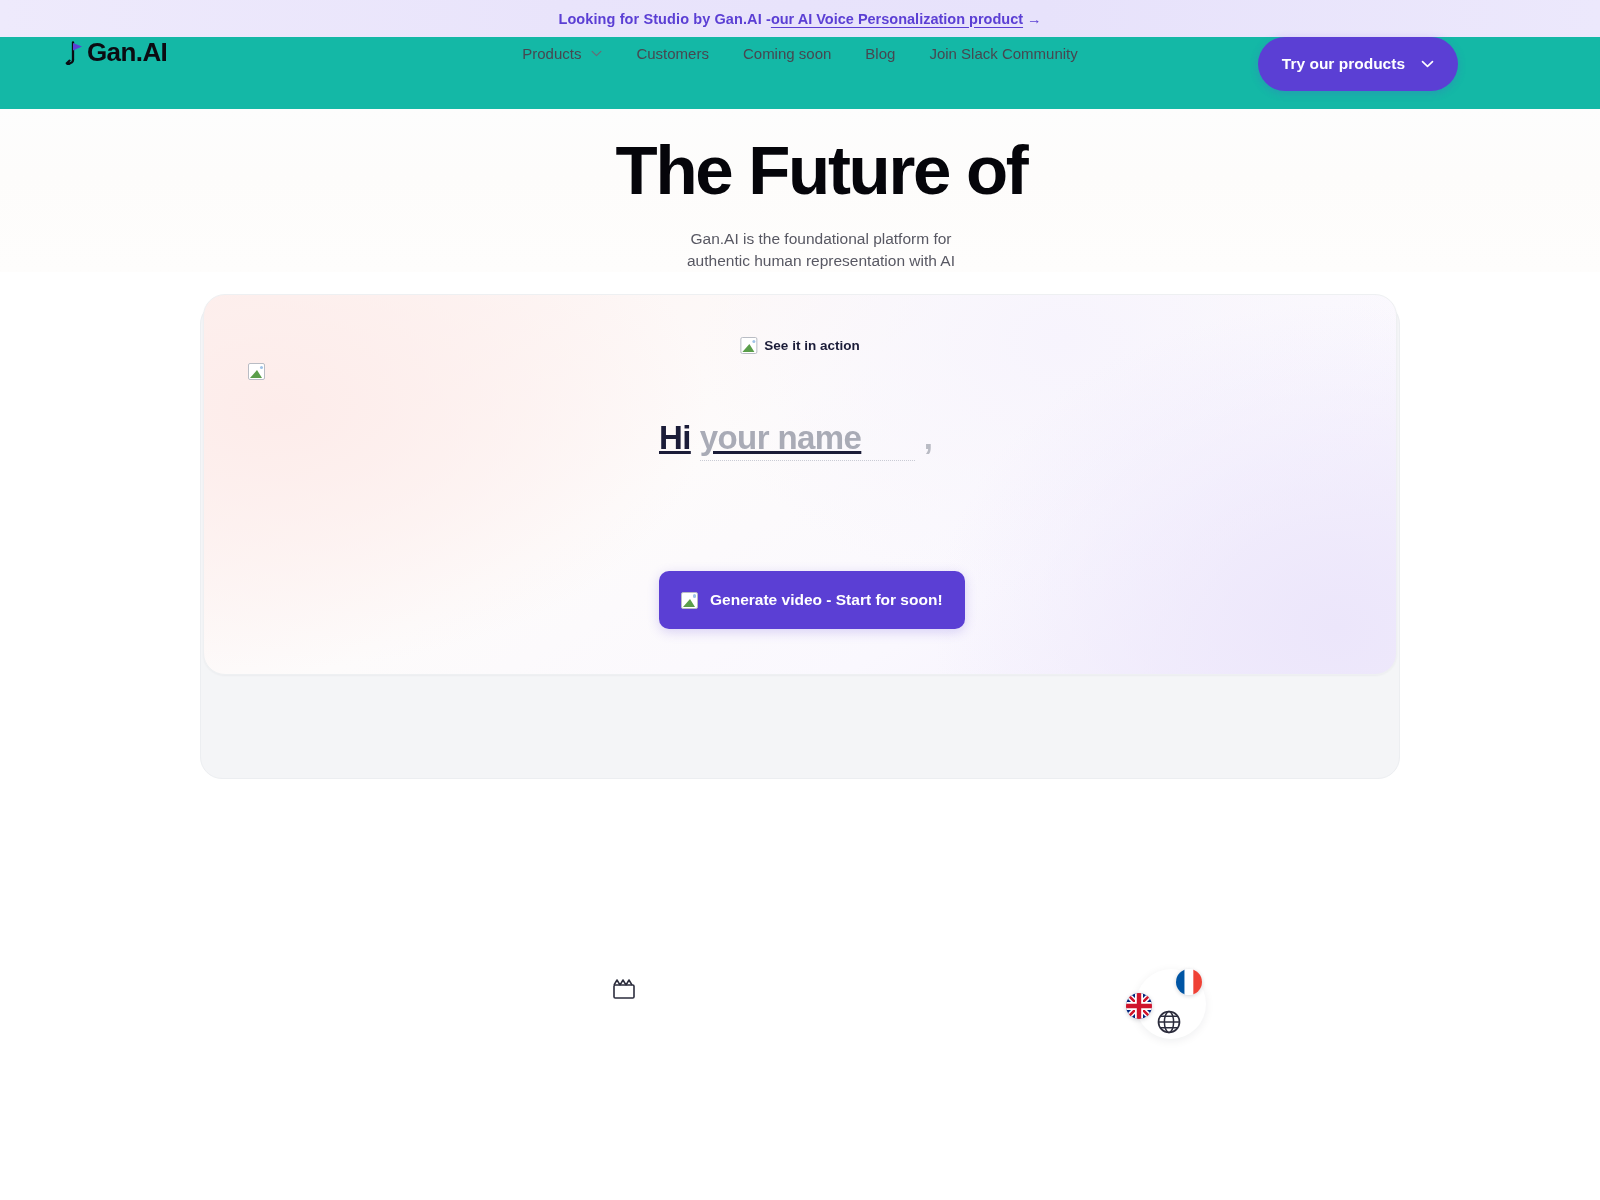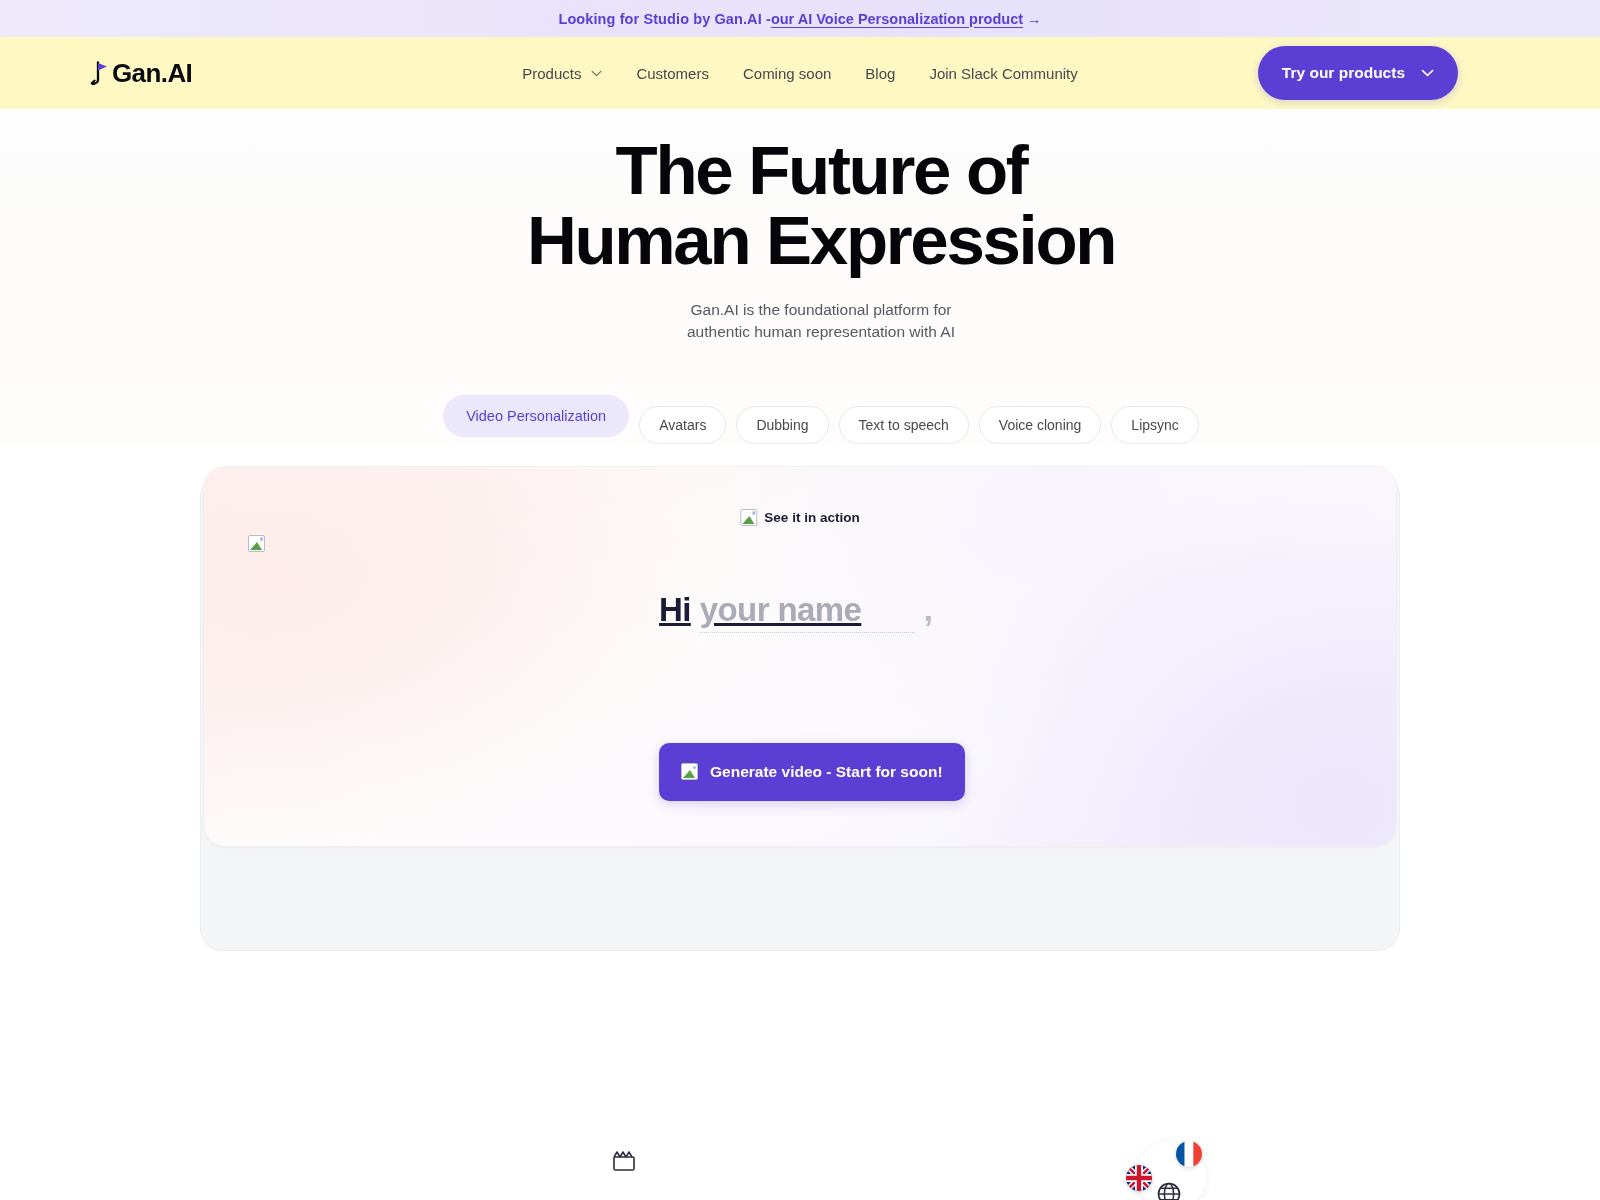--- a/index.html
+++ b/index.html
@@ -24,23 +24,23 @@
   }
   .banner-link {
     font-size:14.5px; font-weight:700; color:#5b3fd4;
     text-decoration:underline; text-underline-offset:2.5px;
     cursor:pointer;
   }
   .banner-arrow { font-size:14.5px; color:#5b3fd4; font-weight:700; margin-left:4px; }
 
   
   .header {
-    height:72px; background:#fef9c3;
-    display:flex; align-items:center;
-    padding:0 142px 0 87px;
+    height:72px; background:#14b8a6;
+    display:flex; align-items:flex-start;
+    padding:0 142px 0 62px;
     position:relative;
   }
   .logo { display:flex; align-items:center; gap:3px; cursor:pointer; }
   .logo-mark { width:22px; height:24px; display:block; }
   .logo-text {
     font-size:26px; font-weight:700; color:#0b0b12;
     letter-spacing:-0.6px;
   }
 
   .nav {
@@ -272,47 +272,26 @@
     <span>Try our products</span>
     <svg class="chev" viewBox="0 0 12 8" style="width:13px;height:8px">
       <path d="M1 1.6 L6 6.4 L11 1.6" stroke="#ffffff" stroke-width="1.6" fill="none" stroke-linecap="round" stroke-linejoin="round"></path>
     </svg>
   </button>
 </div>
 
 <div class="hero">
   <h1 class="hero-title">
     <span>The Future of</span><br>
-    <span>Human Expression</span>
   </h1>
   <p class="hero-sub">
     <span>Gan.AI is the foundational platform for</span><br>
     <span>authentic human representation with AI</span>
   </p>
 
-  <div class="pills">
-    <div class="pill active">
-      <span>Video Personalization</span>
-    </div>
-    <div class="pill">
-      <span>Avatars</span>
-    </div>
-    <div class="pill">
-      <span>Dubbing</span>
-    </div>
-    <div class="pill">
-      <span>Text to speech</span>
-    </div>
-    <div class="pill">
-      <span>Voice cloning</span>
-    </div>
-    <div class="pill">
-      <span>Lipsync</span>
-    </div>
-  </div>
 </div>
 
 <div class="stack">
   <div class="stack-back"></div>
 
   <div class="stack-front">
 
     <div class="see-it">
       <span class="broken-img"></span>
       <span>See it in action</span>

